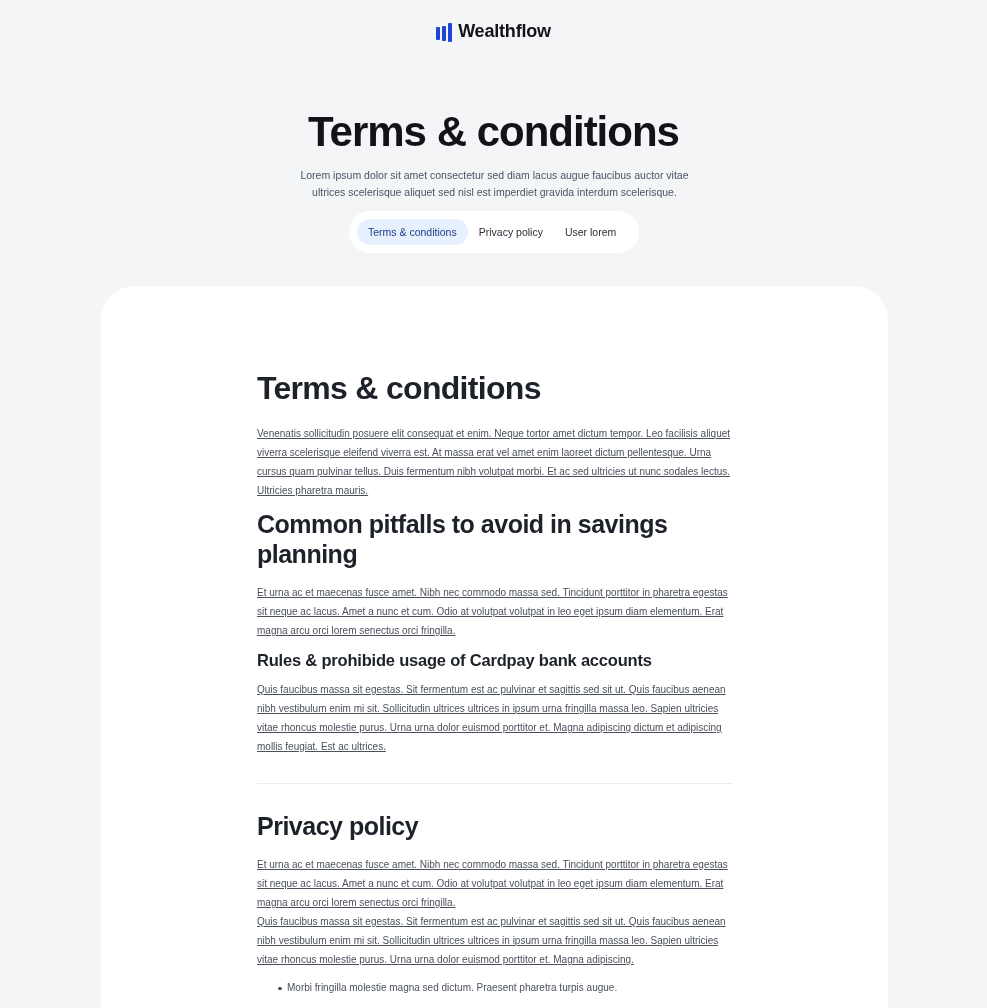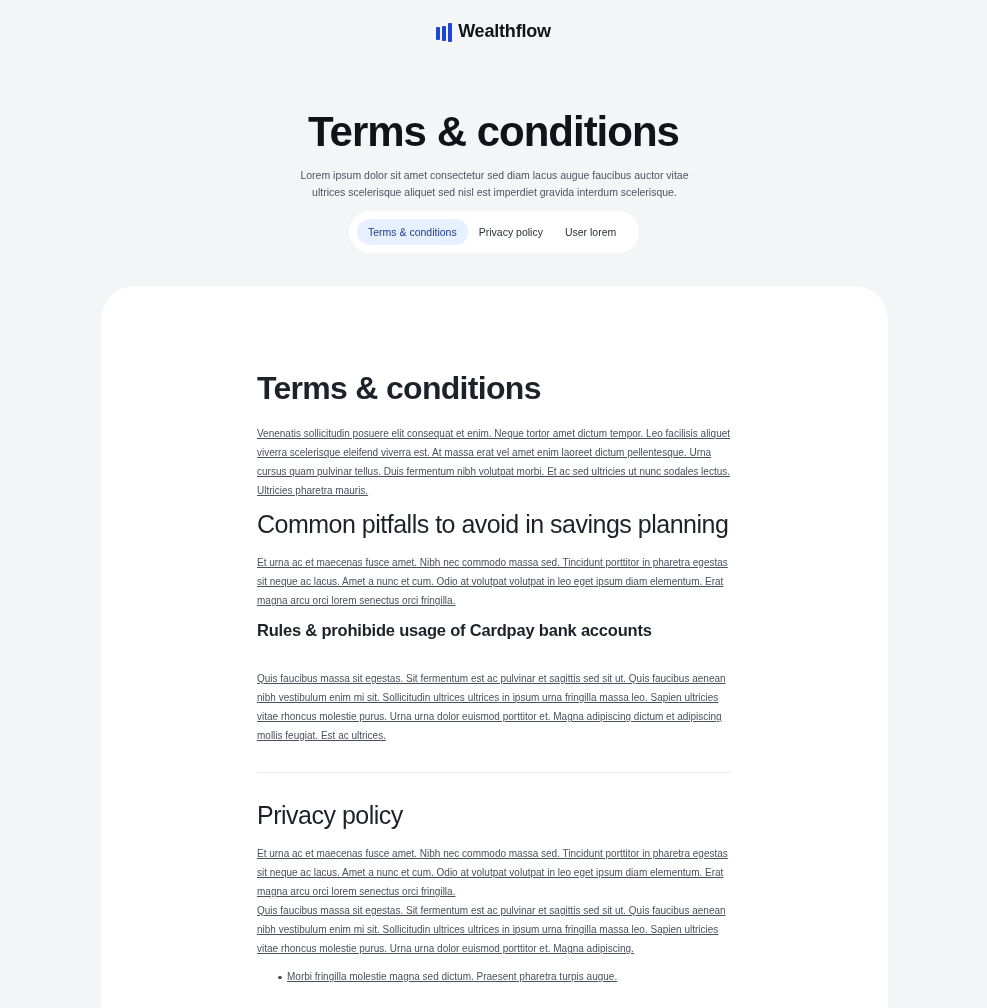--- a/index.html
+++ b/index.html
@@ -97,35 +97,35 @@
     h1.sec-title {
       font-size: 32px;
       font-weight: 600;
       color: #1d2129;
       letter-spacing: -0.7px;
       line-height: 40px;
       margin-bottom: 16px;
     }
     h2.sec-h2 {
       font-size: 25px;
-      font-weight: 400;
+      font-weight: 700;
       color: #1d2129;
       letter-spacing: -0.5px;
       line-height: 30px;
       margin-top: 9px;
       margin-bottom: 14px;
     }
     h3.sec-h3 {
       font-size: 16.5px;
       font-weight: 600;
       color: #1d2129;
       letter-spacing: -0.2px;
       line-height: 22px;
       margin-top: 9px;
-      margin-bottom: 28px;
+      margin-bottom: 9px;
     }
     p.body {
       font-size: 10px;
       line-height: 19px;
       color: #4a505c;
       text-decoration: underline;
     }
     .divider {
       height: 1px;
       background: #ececee;
@@ -136,21 +136,20 @@
       list-style: none;
       margin-top: 10px;
       padding-left: 21px;
     }
     ul.bullets li {
       font-size: 10px;
       line-height: 18.5px;
       color: #4a505c;
       position: relative;
       padding-left: 9px;
-      text-decoration: underline;
     }
     ul.bullets li::before {
       content: "";
       position: absolute;
       left: 0;
       top: 7.5px;
       width: 3.5px;
       height: 3.5px;
       border-radius: 50%;
       background: #4a505c;

